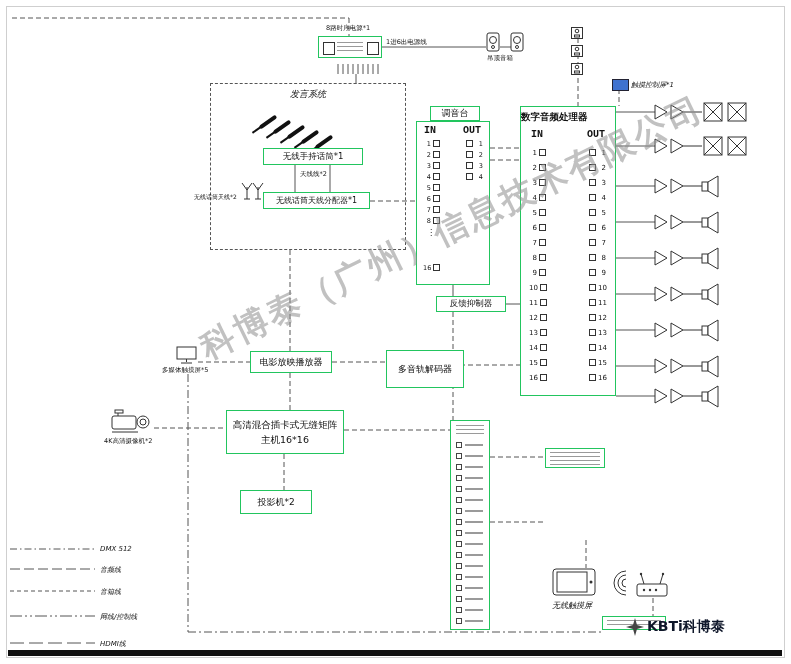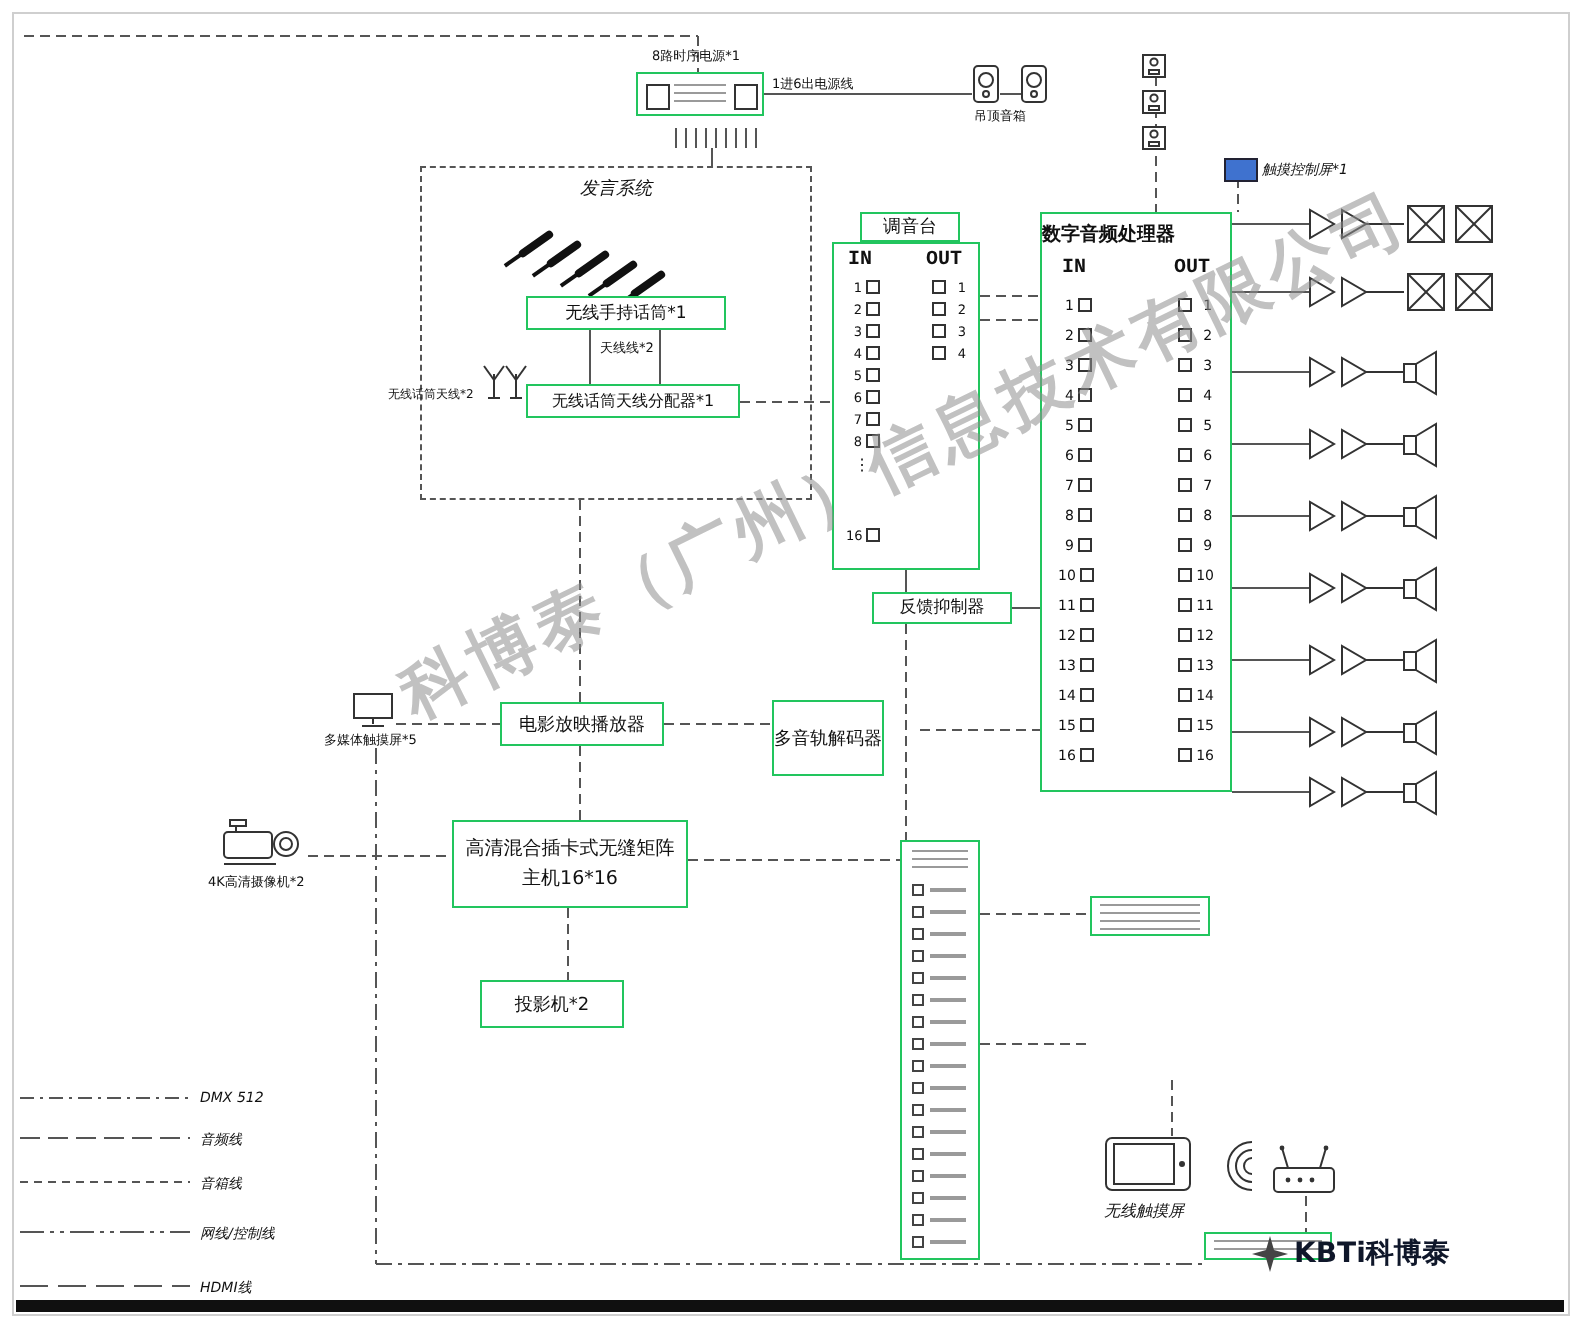--- a/index.html
+++ b/index.html
@@ -480,21 +480,21 @@
     <svg width="22" height="18">
         <rect x="1" y="1" width="19" height="12" fill="#fff" stroke="#333"></rect>
         <line x1="10.5" y1="13" x2="10.5" y2="16" stroke="#333"></line>
         <line x1="5" y1="17" x2="16" y2="17" stroke="#333"></line>
       </svg>
   </div>
   <div class="tinylabel" style="left:162px;top:366px;">多媒体触摸屏*5</div>
 
   <div class="box center" style="left:250px;top:351px;width:82px;height:22px;">电影放映播放器</div>
 
-  <div class="box center" style="left:386px;top:350px;width:56px;height:38px;">多音轨解码器</div>
+  <div class="box center" style="left:386px;top:350px;width:78px;height:38px;">多音轨解码器</div>
 
   <div class="box center" style="left:226px;top:410px;width:118px;height:44px;flex-direction:column;">
     <div class="matrix-line">高清混合插卡式无缝矩阵</div>
     <div class="matrix-line">主机16*16</div>
   </div>
 
   <div class="icon" style="left:110px;top:408px;">
     <svg width="44" height="26">
         <rect x="2" y="8" width="24" height="13" rx="2" fill="#fff" stroke="#333"></rect>
         <circle cx="33" cy="14" r="6" fill="#fff" stroke="#333"></circle>

